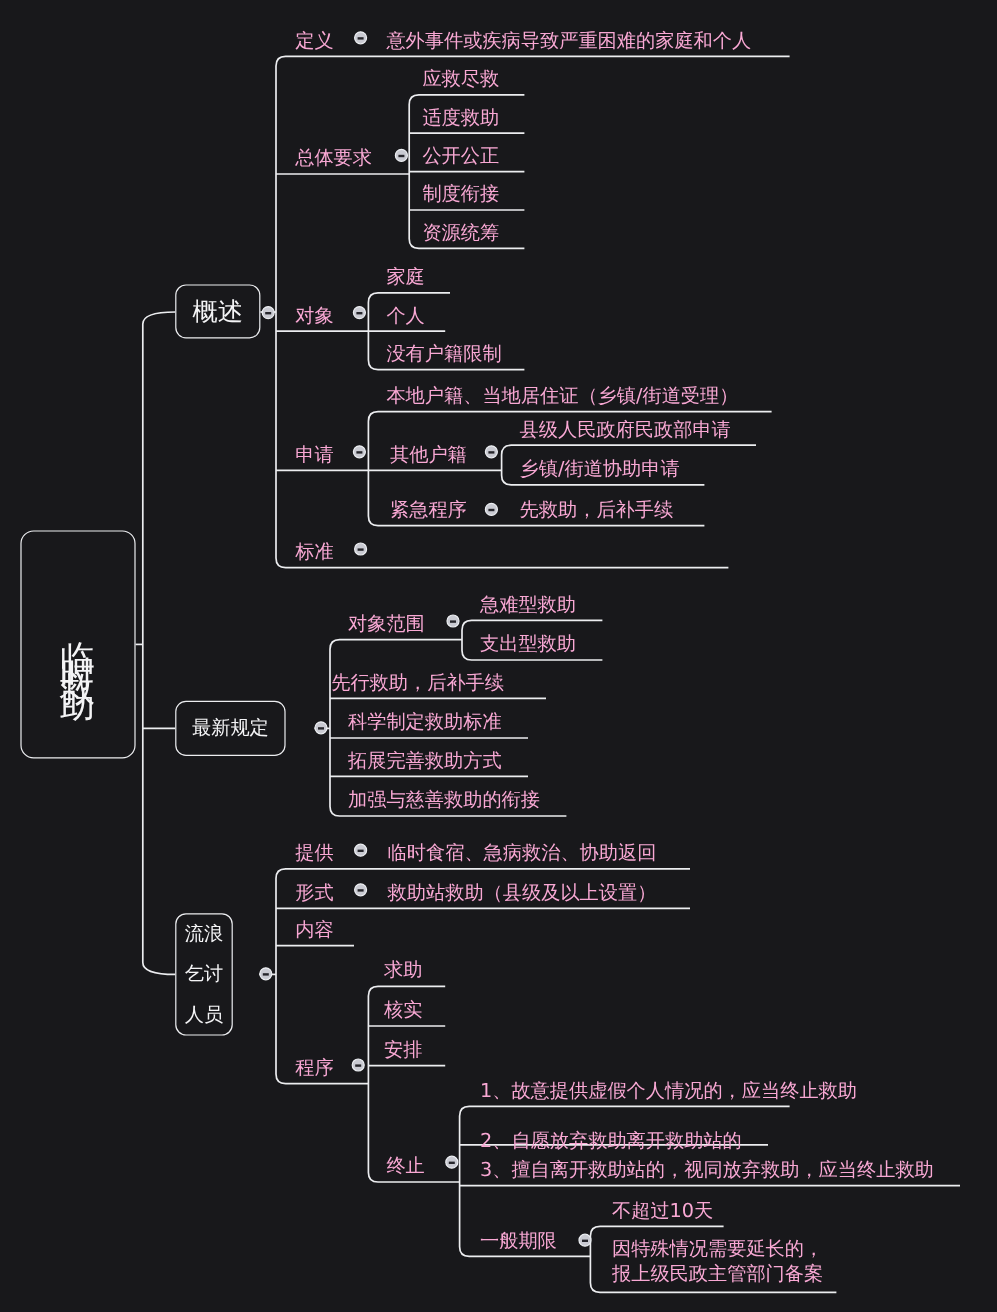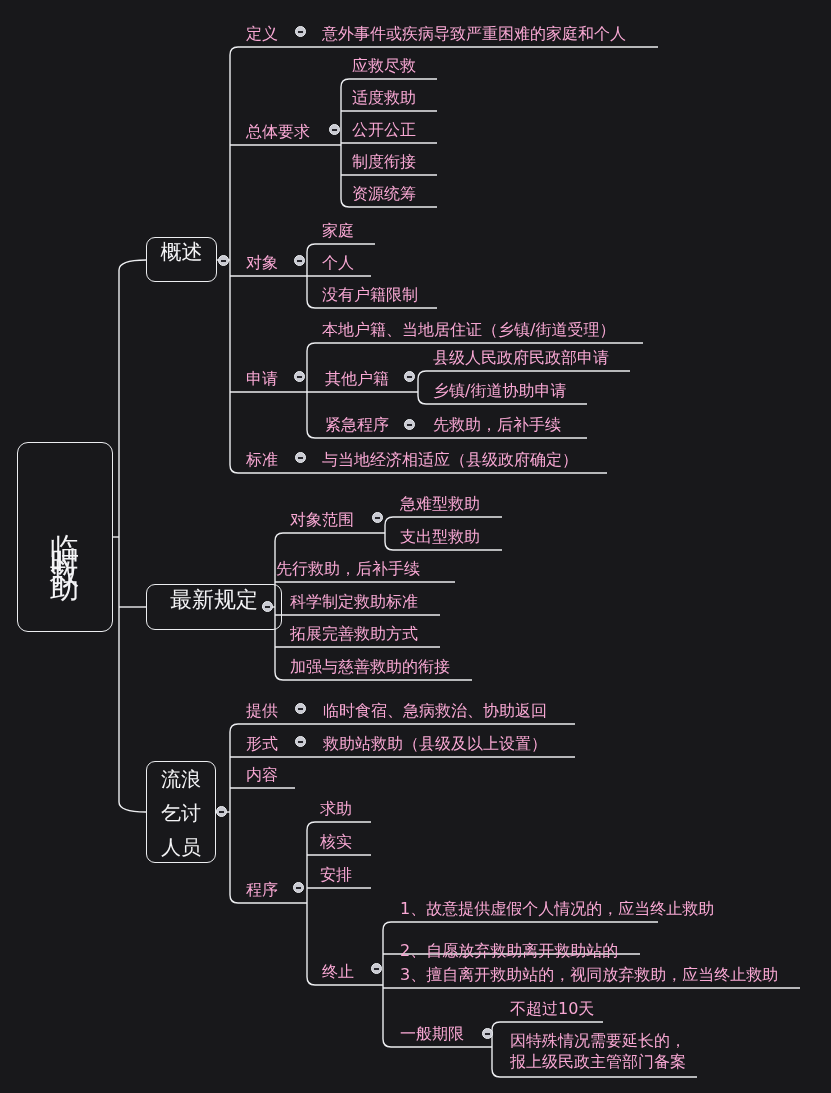--- a/index.html
+++ b/index.html
@@ -1,21 +1,21 @@
 <!DOCTYPE html>
 <html><head>
 <meta charset="utf-8">
 <style>
   html,body{margin:0;padding:0;background:#18181b;}
   #canvas{position:relative;width:831px;height:1093px;background:#18181b;overflow:hidden;
           font-family:"DejaVu Sans","Liberation Sans",sans-serif;}
   #wires{position:absolute;left:0;top:0;width:831px;height:1093px;}
   .lf{position:absolute;font-size:16px;line-height:21px;white-space:nowrap;color:#f9a8d4;}
   .box{position:absolute;border:1.5px solid #ecedf0;border-radius:9px;box-sizing:border-box;
-       display:flex;justify-content:center;text-align:center;color:#f4f4f6;}
+       display:flex;align-items:center;justify-content:center;text-align:center;color:#f4f4f6;}
   .dot{position:absolute;width:11px;height:11px;border-radius:50%;background:#c9cad2;
        border:1px solid #eceef2;box-sizing:border-box;z-index:3;}
   .dot::after{content:"";display:block;width:5px;height:2px;background:#26262c;margin:3.5px auto 0;}
   .root-text{writing-mode:vertical-lr;text-orientation:upright;letter-spacing:13px;
              font-size:29px;color:#f4f4f6;}
 </style>
 </head>
 <body>
 
 <div id="canvas">
@@ -71,25 +71,25 @@
   </svg>
 
   <div class="box" style="left:17px;top:442px;width:96px;height:190px;border-radius:11px;">
     <div class="root-text">临时救助</div>
   </div>
 
   <div class="box" style="left:146px;top:237px;width:71px;height:45px;font-size:21px;">
     <span>概述</span>
   </div>
 
-  <div class="box" style="left:146px;top:584px;width:136px;height:46px;font-size:22px;">
+  <div class="box" style="left:146px;top:584px;width:92px;height:46px;font-size:16px;">
     <span>最新规定</span>
   </div>
 
-  <div class="box" style="left:146px;top:761px;width:70px;height:102px;font-size:20px;line-height:34px;">
+  <div class="box" style="left:146px;top:761px;width:48px;height:102px;font-size:16px;line-height:34px;">
     <span style="width:40px;word-break:break-all;">流浪乞讨人员</span>
   </div>
 
   <div class="lf" style="left:246px;top:23px;">定义</div>
   <div class="lf" style="left:322px;top:23px;">意外事件或疾病导致严重困难的家庭和个人</div>
 
   <div class="lf" style="left:246px;top:121px;text-align:right;">总体要求</div>
   <div class="lf" style="left:352px;top:55px;">应救尽救</div>
   <div class="lf" style="left:352px;top:87px;">适度救助</div>
   <div class="lf" style="left:352px;top:119px;">公开公正</div>
@@ -103,21 +103,20 @@
 
   <div class="lf" style="left:246px;top:368px;">申请</div>
   <div class="lf" style="left:322px;top:319px;">本地户籍、当地居住证（乡镇/街道受理）</div>
   <div class="lf" style="left:325px;top:368px;">其他户籍</div>
   <div class="lf" style="left:433px;top:347px;">县级人民政府民政部申请</div>
   <div class="lf" style="left:433px;top:380px;">乡镇/街道协助申请</div>
   <div class="lf" style="left:325px;top:414px;">紧急程序</div>
   <div class="lf" style="left:433px;top:414px;">先救助，后补手续</div>
 
   <div class="lf" style="left:246px;top:449px;">标准</div>
-  <div class="lf" style="left:322px;top:449px;">与当地经济相适应（县级政府确定）</div>
 
   <div class="lf" style="left:290px;top:509px;">对象范围</div>
   <div class="lf" style="left:400px;top:493px;">急难型救助</div>
   <div class="lf" style="left:400px;top:526px;">支出型救助</div>
   <div class="lf" style="left:276px;top:558px;">先行救助，后补手续</div>
   <div class="lf" style="left:290px;top:591px;">科学制定救助标准</div>
   <div class="lf" style="left:290px;top:623px;">拓展完善救助方式</div>
   <div class="lf" style="left:290px;top:656px;">加强与慈善救助的衔接</div>
 
   <div class="lf" style="left:246px;top:700px;">提供</div>

